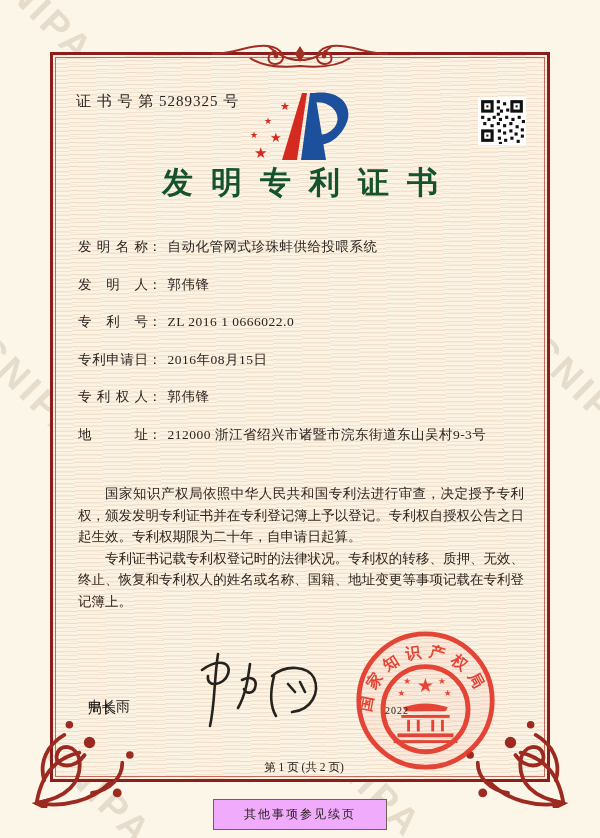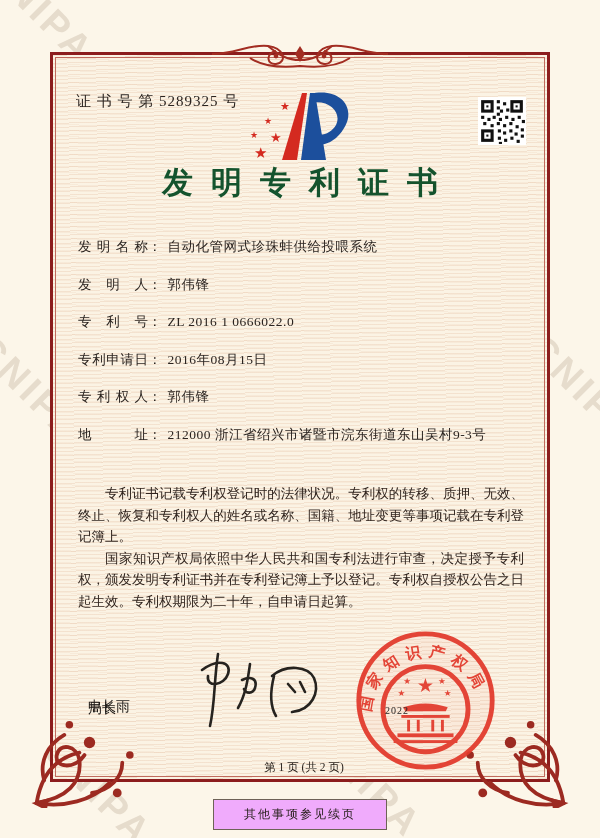--- a/index.html
+++ b/index.html
@@ -215,22 +215,22 @@
     </div>
     <div class="frow">
       <span class="flabel">专利权人</span><span class="fcolon">：</span><span class="fvalue">郭伟锋</span>
     </div>
     <div class="frow">
       <span class="flabel">地址</span><span class="fcolon">：</span><span class="fvalue">212000 浙江省绍兴市诸暨市浣东街道东山吴村9-3号</span>
     </div>
   </div>
 
   <div class="body-text">
+    <p>国家知识产权局依照中华人民共和国专利法进行审查，决定授予专利权，颁发发明专利证书并在专利登记簿上予以登记。专利权自授权公告之日起生效。专利权期限为二十年，自申请日起算。</p>
     <p>专利证书记载专利权登记时的法律状况。专利权的转移、质押、无效、终止、恢复和专利权人的姓名或名称、国籍、地址变更等事项记载在专利登记簿上。</p>
-    <p>国家知识产权局依照中华人民共和国专利法进行审查，决定授予专利权，颁发发明专利证书并在专利登记簿上予以登记。专利权自授权公告之日起生效。专利权期限为二十年，自申请日起算。</p>
   </div>
 
   <div class="sig-title">局长</div>
   <div class="sig-name">申长雨</div>
 
   <svg class="sig-hand" viewBox="0 0 140 92">
     <g stroke="#26231f" fill="none" stroke-width="2.6" stroke-linecap="round">
       <path d="M14,28 C30,16 44,20 40,32 C36,44 18,46 20,34"></path>
       <path d="M30,12 C26,38 27,62 22,84"></path>
       <path d="M62,22 C60,36 58,52 50,66"></path>

